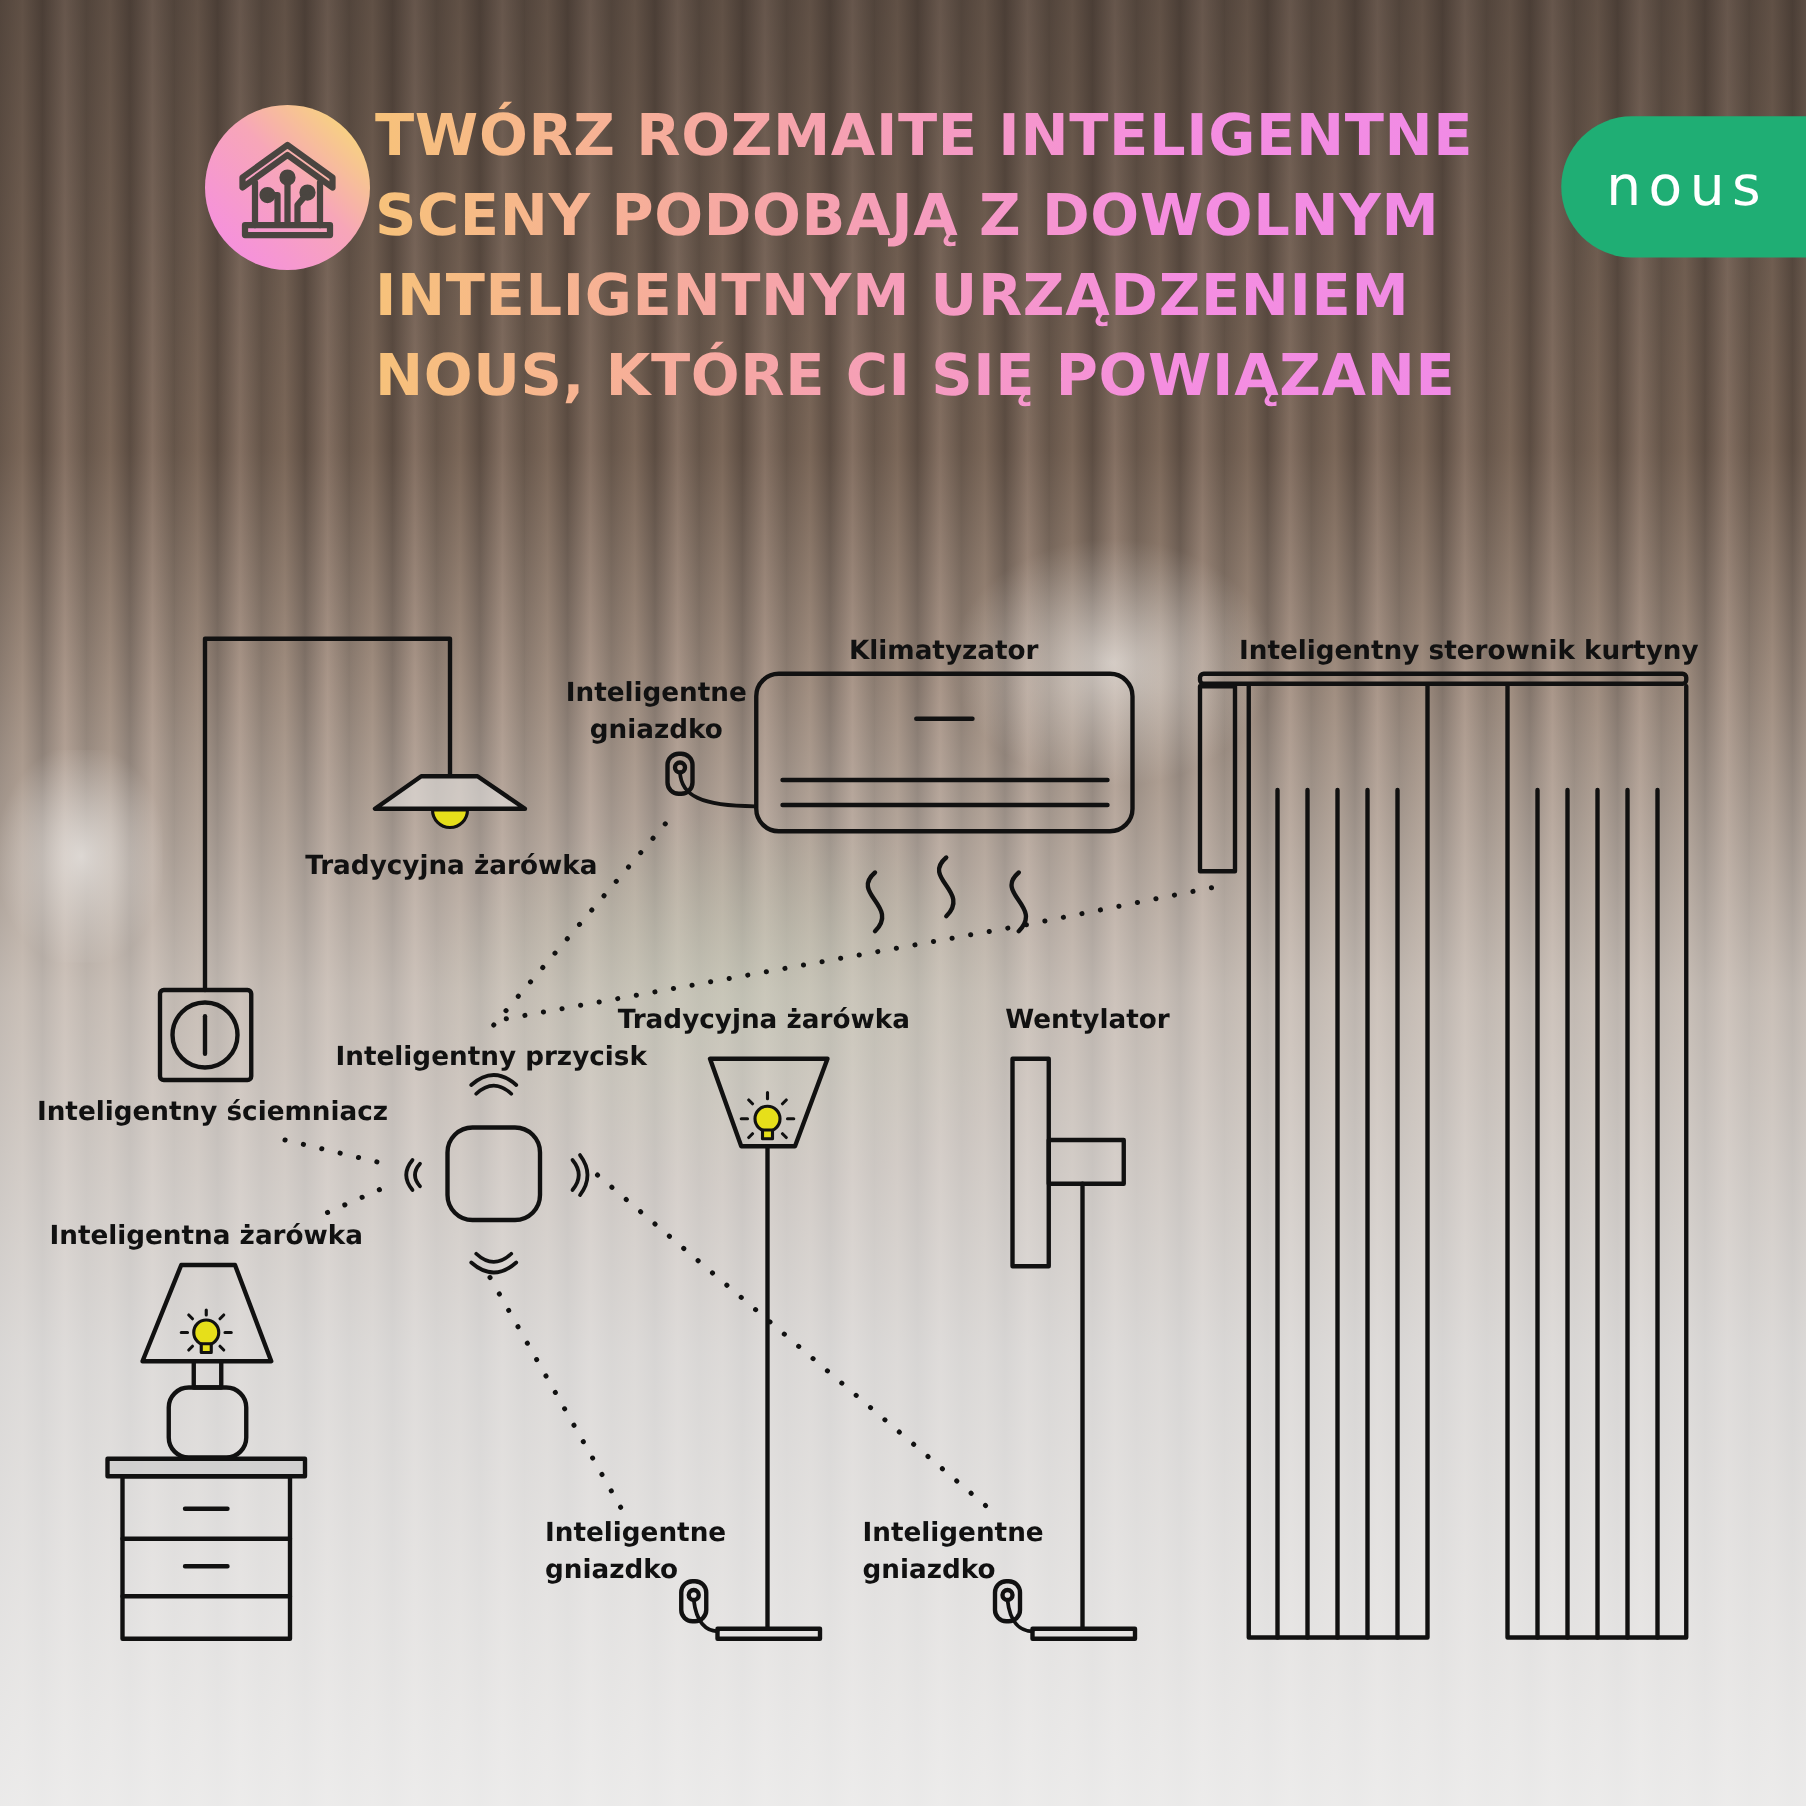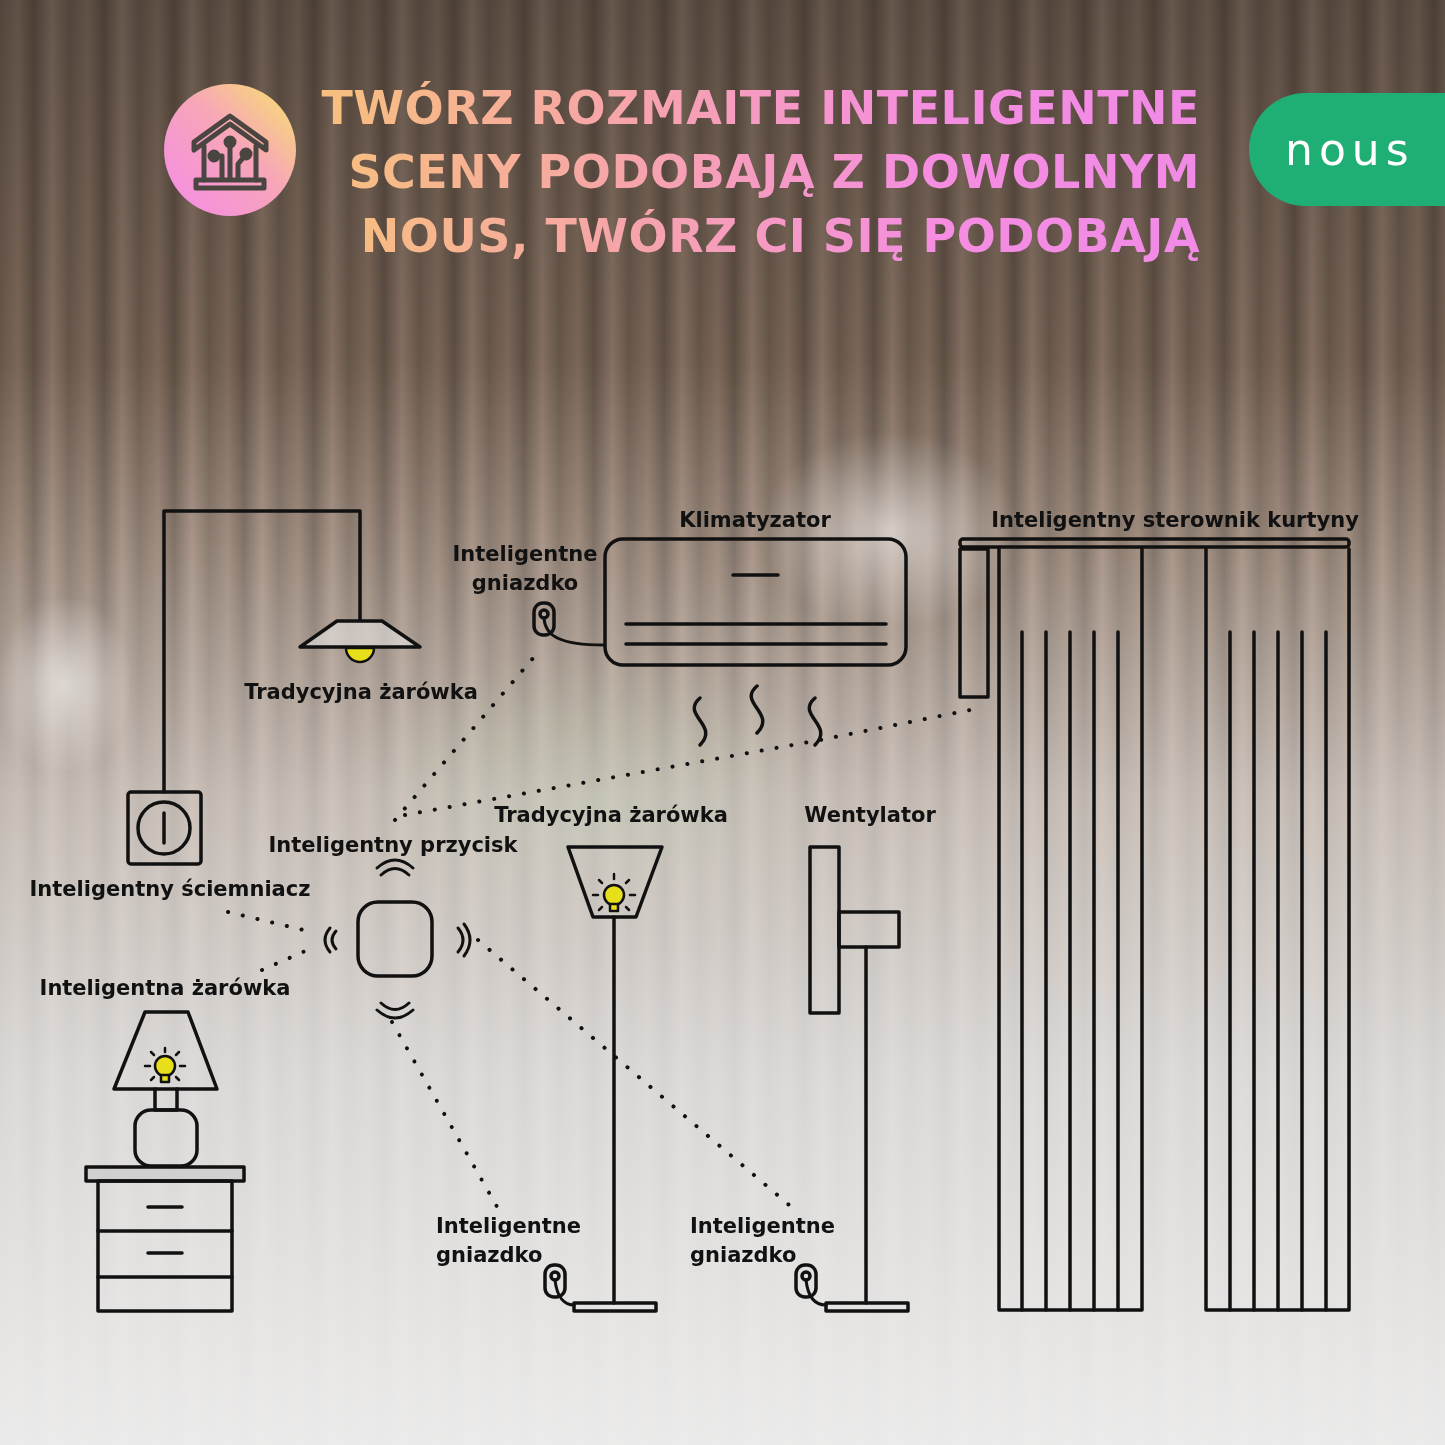--- a/index.html
+++ b/index.html
@@ -20,21 +20,21 @@
   .bg-green { position:absolute; left:330px; top:650px; width:520px; height:300px;
     background: radial-gradient(ellipse at center, rgba(130,170,110,0.45), rgba(130,170,110,0) 70%); }
   .bg-light { position:absolute; left:760px; top:430px; width:260px; height:200px;
     background: radial-gradient(ellipse at center, rgba(250,248,245,0.75), rgba(250,248,245,0) 70%); }
   .bg-lamp { position:absolute; left:0; top:600px; width:130px; height:170px;
     background: radial-gradient(ellipse at center, rgba(250,250,250,0.8), rgba(250,250,250,0) 75%); }
 
   .header-icon { position:absolute; left:164px; top:84px; width:132px; height:132px; border-radius:50%;
     background: linear-gradient(225deg, #f7e36a 0%, #f7a6b8 45%, #f58ae8 100%);
     display:flex; align-items:center; justify-content:center; }
-  .headline { position:absolute; left:300px; top:76px; width:900px; text-align:right;
+  .headline { position:absolute; left:300px; top:76px; width:900px; text-align:left;
     font-family:"DejaVu Sans", sans-serif; font-weight:bold; font-size:46px; line-height:64px;
     letter-spacing:0.5px;
     background: linear-gradient(90deg, #f7c27a 0%, #f6a5a8 35%, #f58ee0 70%, #f08ae6 100%);
     -webkit-background-clip:text; background-clip:text; color:transparent; }
   .headline div { white-space:nowrap; }
   .brand { position:absolute; left:1249px; top:93px; width:200px; height:113px;
     background:#1fae74; border-radius:57px 0 0 57px;
     display:flex; align-items:center; padding-left:36px; box-sizing:border-box;
     color:#fff; font-family:"DejaVu Sans", sans-serif; font-size:44px; letter-spacing:6px; }
 
@@ -60,21 +60,22 @@
     <circle cx="32" cy="54" r="4" fill="#4a4540"></circle>
     <path d="M36 54 L40 54 L40 76"></path>
     <circle cx="64" cy="52" r="4" fill="#4a4540"></circle>
     <path d="M61 56 L56 62 L56 76"></path>
   </svg>
 </div>
 
 <div class="headline">
   <div>TWÓRZ ROZMAITE INTELIGENTNE</div>
   <div>SCENY PODOBAJĄ Z DOWOLNYM</div>
-  <div>NOUS, TWÓRZ CI SIĘ PODOBAJĄ</div>
+  <div>INTELIGENTNYM URZĄDZENIEM</div>
+  <div>NOUS, KTÓRE CI SIĘ POWIĄZANE</div>
 </div>
 
 <div class="brand">
   <span>nous</span>
 </div>
 
 <svg class="diagram" width="1445" height="1445" viewBox="0 0 1445 1445" fill="none" stroke="#111" stroke-width="3.5" stroke-linecap="round" stroke-linejoin="round">
 
   <g stroke="#111" stroke-width="4" stroke-dasharray="0.1 15">
     <path d="M395 820 L540 650"></path>

